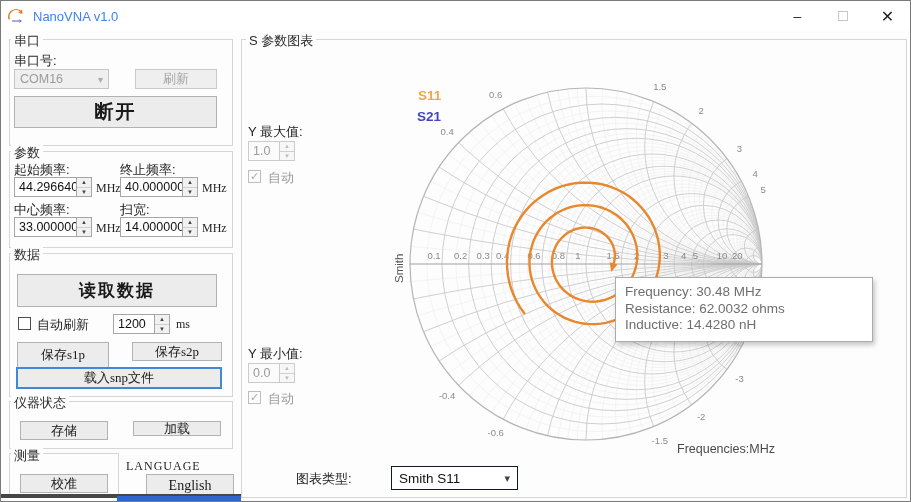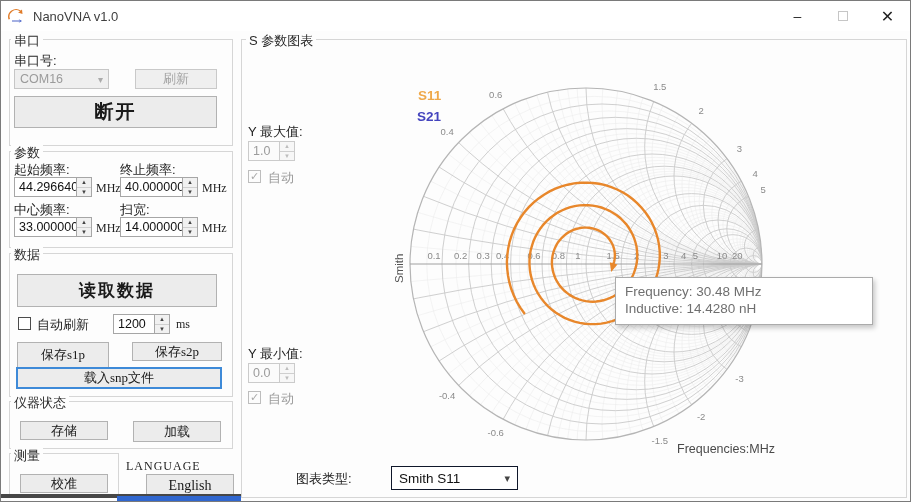--- a/index.html
+++ b/index.html
@@ -4,21 +4,21 @@
 <style>
   * { margin:0; padding:0; box-sizing:border-box; }
   html,body { background:#dcdcdc; }
   body { font-family:"Liberation Sans", sans-serif; }
   .window {
     position:relative; width:911px; height:502px; background:#fdfdfd;
     border:1px solid #7a7a7a; overflow:hidden; font-size:13px; color:#1c1c1c;
   }
   .titlebar { position:absolute; left:0; top:0; width:100%; height:30px; background:#ffffff; display:flex; align-items:center; }
   .app-icon { margin-left:6px; width:18px; height:18px; }
-  .title-text { margin-left:8px; font-size:13px; color:#404040; }
+  .title-text { margin-left:8px; font-size:13px; color:#3b82f6; }
   .win-controls { position:absolute; right:0; top:0; height:30px; display:flex; align-items:center; }
   .win-btn { width:45px; height:30px; display:flex; align-items:center; justify-content:center; color:#333; font-size:14px; }
   .max-glyph { width:10px; height:10px; border:1px solid #c6c6c6; }
   .close-glyph { font-size:16px; color:#222; }
 
   .gbox { position:absolute; border:1px solid #d6d6d6; background:transparent; }
   .glabel { position:absolute; font-size:13px; color:#2a2a2a; background:#fdfdfd; padding:0 3px; }
 
   .lab { position:absolute; font-size:13px; color:#1e1e1e; white-space:nowrap; }
   .lab-dim { color:#9b9b9b; }
@@ -150,21 +150,21 @@
       </span>
   </div>
   <span class="lab serif" style="left:175px;top:316px;font-size:12px;">ms</span>
   <div class="btn" style="left:16px;top:341px;width:92px;height:26px;">保存s1p</div>
   <div class="btn" style="left:131px;top:341px;width:90px;height:19px;">保存s2p</div>
   <div class="btn btn-blue" style="left:15px;top:366px;width:206px;height:22px;">载入snp文件</div>
 
   <div class="gbox" style="left:8px;top:400px;width:224px;height:48px;"></div>
   <span class="glabel" style="left:10px;top:393px;">仪器状态</span>
   <div class="btn" style="left:19px;top:420px;width:88px;height:19px;">存储</div>
-  <div class="btn" style="left:132px;top:420px;width:88px;height:21px;">加载</div>
+  <div class="btn" style="left:132px;top:420px;width:88px;height:15px;">加载</div>
 
   <div class="gbox" style="left:8px;top:452px;width:110px;height:44px;"></div>
   <span class="glabel" style="left:10px;top:446px;">测量</span>
   <div class="btn" style="left:19px;top:473px;width:88px;height:19px;">校准</div>
   <span class="lab serif" style="left:125px;top:458px;font-size:12px;letter-spacing:1px;">LANGUAGE</span>
   <div class="btn" style="left:133px;top:473px;width:88px;height:24px;font-size:14px;margin-left:12px;">English</div>
 
   <div class="gbox" style="left:240px;top:38px;width:666px;height:459px;"></div>
   <span class="glabel" style="left:245px;top:31px;">S 参数图表</span>
 
@@ -379,20 +379,21 @@
       </span>
   </div>
   <span class="cb checked-disabled" style="left:247px;top:390px;">✓</span>
   <span class="lab lab-dim" style="left:267px;top:389px;">自动</span>
 
   <span class="axis-title" style="left:392px;top:282px;">Smith</span>
   <span class="freq-note" style="left:676px;top:441px;">Frequencies:MHz</span>
 
   <div class="tooltip" style="left:614px;top:276px;width:258px;">
       <div class="tt-row">Frequency:  30.48 MHz</div>
+      <div class="tt-row">Resistance:  62.0032 ohms</div>
       <div class="tt-row">Inductive:  14.4280 nH</div>
     </div>
 
   <span class="lab" style="left:295px;top:469px;">图表类型:</span>
   <div class="select" style="left:390px;top:465px;width:127px;height:24px;">
     <span>Smith S11</span>
     <span class="chev">▾</span>
   </div>
 
   <div class="strip-dark"></div>

